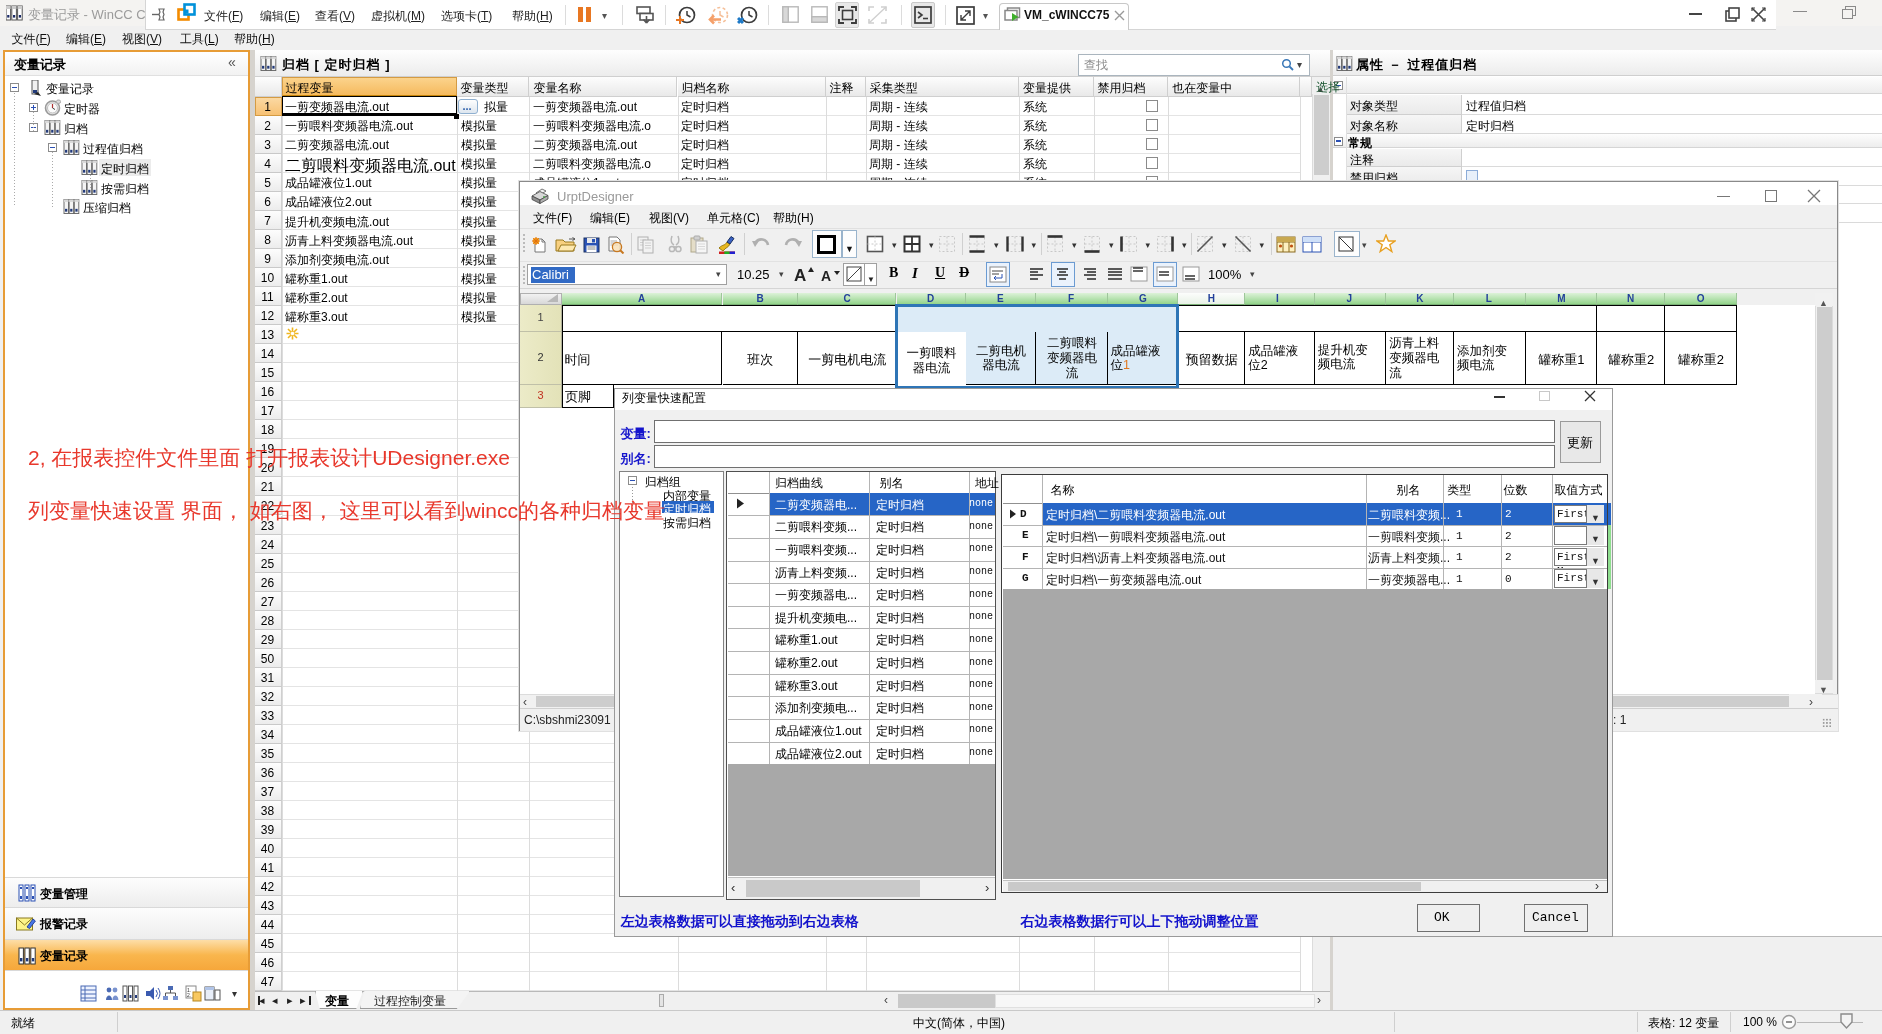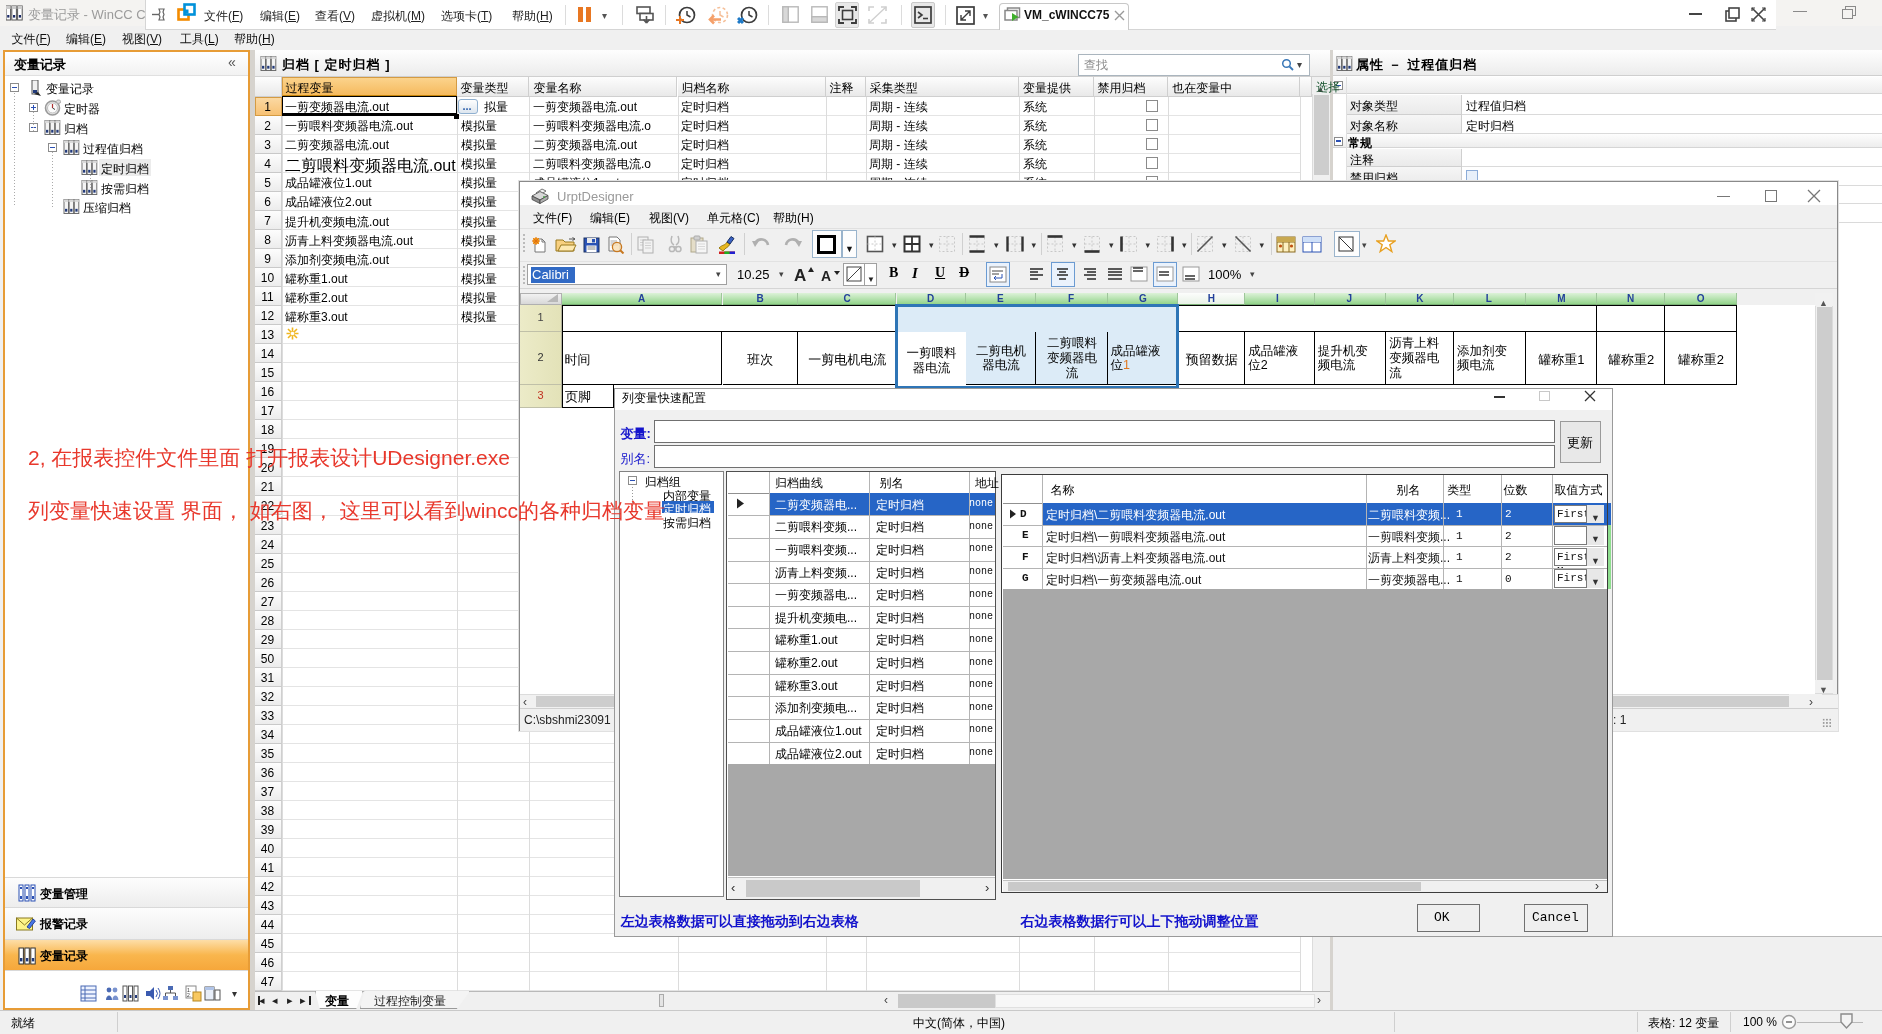--- a/index.html
+++ b/index.html
@@ -857,21 +857,21 @@
 <div style="position:absolute;left:965.6px;top:343.5px;width:70.7px;text-align:center;font-size:12.5px;line-height:14.8px;">二剪电机<br>器电流</div>
 <div style="position:absolute;left:1036.3px;top:332px;width:71.3px;height:52.6px;background:#dcebf7;border-right:1.4px solid #000;border-bottom:1.4px solid #000;"></div>
 <div style="position:absolute;left:1036.3px;top:336.1px;width:71.3px;text-align:center;font-size:12.5px;line-height:14.8px;">二剪喂料<br>变频器电<br>流</div>
 <div style="position:absolute;left:1107.6px;top:332px;width:70.6px;height:52.6px;background:#dcebf7;border-right:1.4px solid #000;border-bottom:1.4px solid #000;"></div>
 <div style="position:absolute;left:1107.6px;top:343.5px;width:70.6px;text-align:left;font-size:12.5px;line-height:14.8px;padding-left:3px;">成品罐液<br>位<span style="color:#e07820">1</span></div>
 <div style="position:absolute;left:1178.2px;top:332px;width:67px;height:52.6px;background:#fff;border-right:1.4px solid #000;border-bottom:1.4px solid #000;"></div>
 <div style="position:absolute;left:1178.2px;top:351px;width:67px;text-align:center;font-size:13px;">预留数据</div>
 <div style="position:absolute;left:1245.2px;top:332px;width:69.6px;height:52.6px;background:#fff;border-right:1.4px solid #000;border-bottom:1.4px solid #000;"></div>
 <div style="position:absolute;left:1245.2px;top:343.5px;width:69.6px;text-align:left;font-size:12.5px;line-height:14.8px;padding-left:3px;">成品罐液<br>位2</div>
 <div style="position:absolute;left:1314.8px;top:332px;width:71.5px;height:52.6px;background:#fff;border-right:1.4px solid #000;border-bottom:1.4px solid #000;"></div>
-<div style="position:absolute;left:1314.8px;top:343.5px;width:71.5px;text-align:left;font-size:12.5px;line-height:14.8px;padding-left:3px;">提升机变<br>频电流</div>
+<div style="position:absolute;left:1314.8px;top:343.5px;width:71.5px;text-align:left;font-size:12.5px;line-height:14.8px;padding-left:3px;font-family:Liberation Mono, monospace;">提升机变<br>频电流</div>
 <div style="position:absolute;left:1386.3px;top:332px;width:67.8px;height:52.6px;background:#fff;border-right:1.4px solid #000;border-bottom:1.4px solid #000;"></div>
 <div style="position:absolute;left:1386.3px;top:336.1px;width:67.8px;text-align:left;font-size:12.5px;line-height:14.8px;padding-left:3px;">沥青上料<br>变频器电<br>流</div>
 <div style="position:absolute;left:1454.1px;top:332px;width:71.5px;height:52.6px;background:#fff;border-right:1.4px solid #000;border-bottom:1.4px solid #000;"></div>
 <div style="position:absolute;left:1454.1px;top:343.5px;width:71.5px;text-align:left;font-size:12.5px;line-height:14.8px;padding-left:3px;">添加剂变<br>频电流</div>
 <div style="position:absolute;left:1525.6px;top:332px;width:71.5px;height:52.6px;background:#fff;border-right:1.4px solid #000;border-bottom:1.4px solid #000;"></div>
 <div style="position:absolute;left:1525.6px;top:351px;width:71.5px;text-align:center;font-size:13px;">罐称重1</div>
 <div style="position:absolute;left:1597.1px;top:332px;width:67.9px;height:52.6px;background:#fff;border-right:1.4px solid #000;border-bottom:1.4px solid #000;"></div>
 <div style="position:absolute;left:1597.1px;top:351px;width:67.9px;text-align:center;font-size:13px;">罐称重2</div>
 <div style="position:absolute;left:1665px;top:332px;width:71.5px;height:52.6px;background:#fff;border-right:1.4px solid #000;border-bottom:1.4px solid #000;"></div>
 <div style="position:absolute;left:1665px;top:351px;width:71.5px;text-align:center;font-size:13px;">罐称重2</div>
@@ -898,21 +898,21 @@
 <div style="position:absolute;left:1822px;top:718px;width:10px;height:9px;background-image:radial-gradient(circle,#999 1px,transparent 1.2px);background-size:3.3px 3.3px;"></div>
 <div style="position:absolute;left:613.8px;top:388.3px;width:998.9px;height:548.5px;background:#f0f0f0;border:1px solid #9a9a9a;"></div>
 <div style="position:absolute;left:614.8px;top:389.3px;width:996.9px;height:20.5px;background:#fff;"></div>
 <div style="position:absolute;left:622px;top:390px;font-size:12px;color:#000;white-space:nowrap;">列变量快速配置</div>
 <div style="position:absolute;left:1494px;top:396px;width:11px;height:1.6px;background:#333;"></div>
 <div style="position:absolute;left:1539px;top:391px;width:11px;height:10px;border:1px solid #c8c8c8;background:#fff;"></div>
 <svg style="position:absolute;left:1584px;top:390px" width="12" height="12" viewBox="0 0 12 12">
       <path d="M1 1 L11 11 M11 1 L1 11" stroke="#333" stroke-width="1.3"></path>
     </svg>
 <div style="position:absolute;left:620.6px;top:424.5px;font-size:13px;color:#1414cc;white-space:nowrap;font-weight:bold;">变量:</div>
-<div style="position:absolute;left:620.6px;top:449.5px;font-size:13px;color:#1414cc;white-space:nowrap;font-weight:normal;">别名:</div>
+<div style="position:absolute;left:620.6px;top:449.5px;font-size:13px;color:#1414cc;white-space:nowrap;font-weight:bold;">别名:</div>
 <div style="position:absolute;left:653.9px;top:420.2px;width:901.4px;height:22.9px;background:#fff;border:1px solid #707070;"></div>
 <div style="position:absolute;left:653.9px;top:445.2px;width:901.4px;height:22.9px;background:#fff;border:1px solid #707070;"></div>
 <div style="position:absolute;left:1560.4px;top:421.4px;width:40.8px;height:42.1px;background:#e8e8e8;border:1px solid #9a9a9a;"></div>
 <div style="position:absolute;left:1567px;top:434px;font-size:13px;color:#000;white-space:nowrap;">更新</div>
 <div style="position:absolute;left:619.1px;top:471.3px;width:104.5px;height:425.7px;background:#fff;border:1px solid #828282;"></div>
 <div style="position:absolute;left:628px;top:476px;width:9px;height:9px;border:1px solid #8c8c8c;background:#fff"></div>
 <div style="position:absolute;left:630px;top:479.8px;width:5px;height:1.4px;background:#2b50b4"></div>
 <div style="position:absolute;left:644.8px;top:473.5px;font-size:12px;color:#000;white-space:nowrap;">归档组</div>
 <div style="position:absolute;left:663px;top:487.5px;font-size:12px;color:#000;white-space:nowrap;">内部变量</div>
 <div style="position:absolute;left:662px;top:500.9px;width:52px;height:12.4px;background:#2665c6;"></div>

